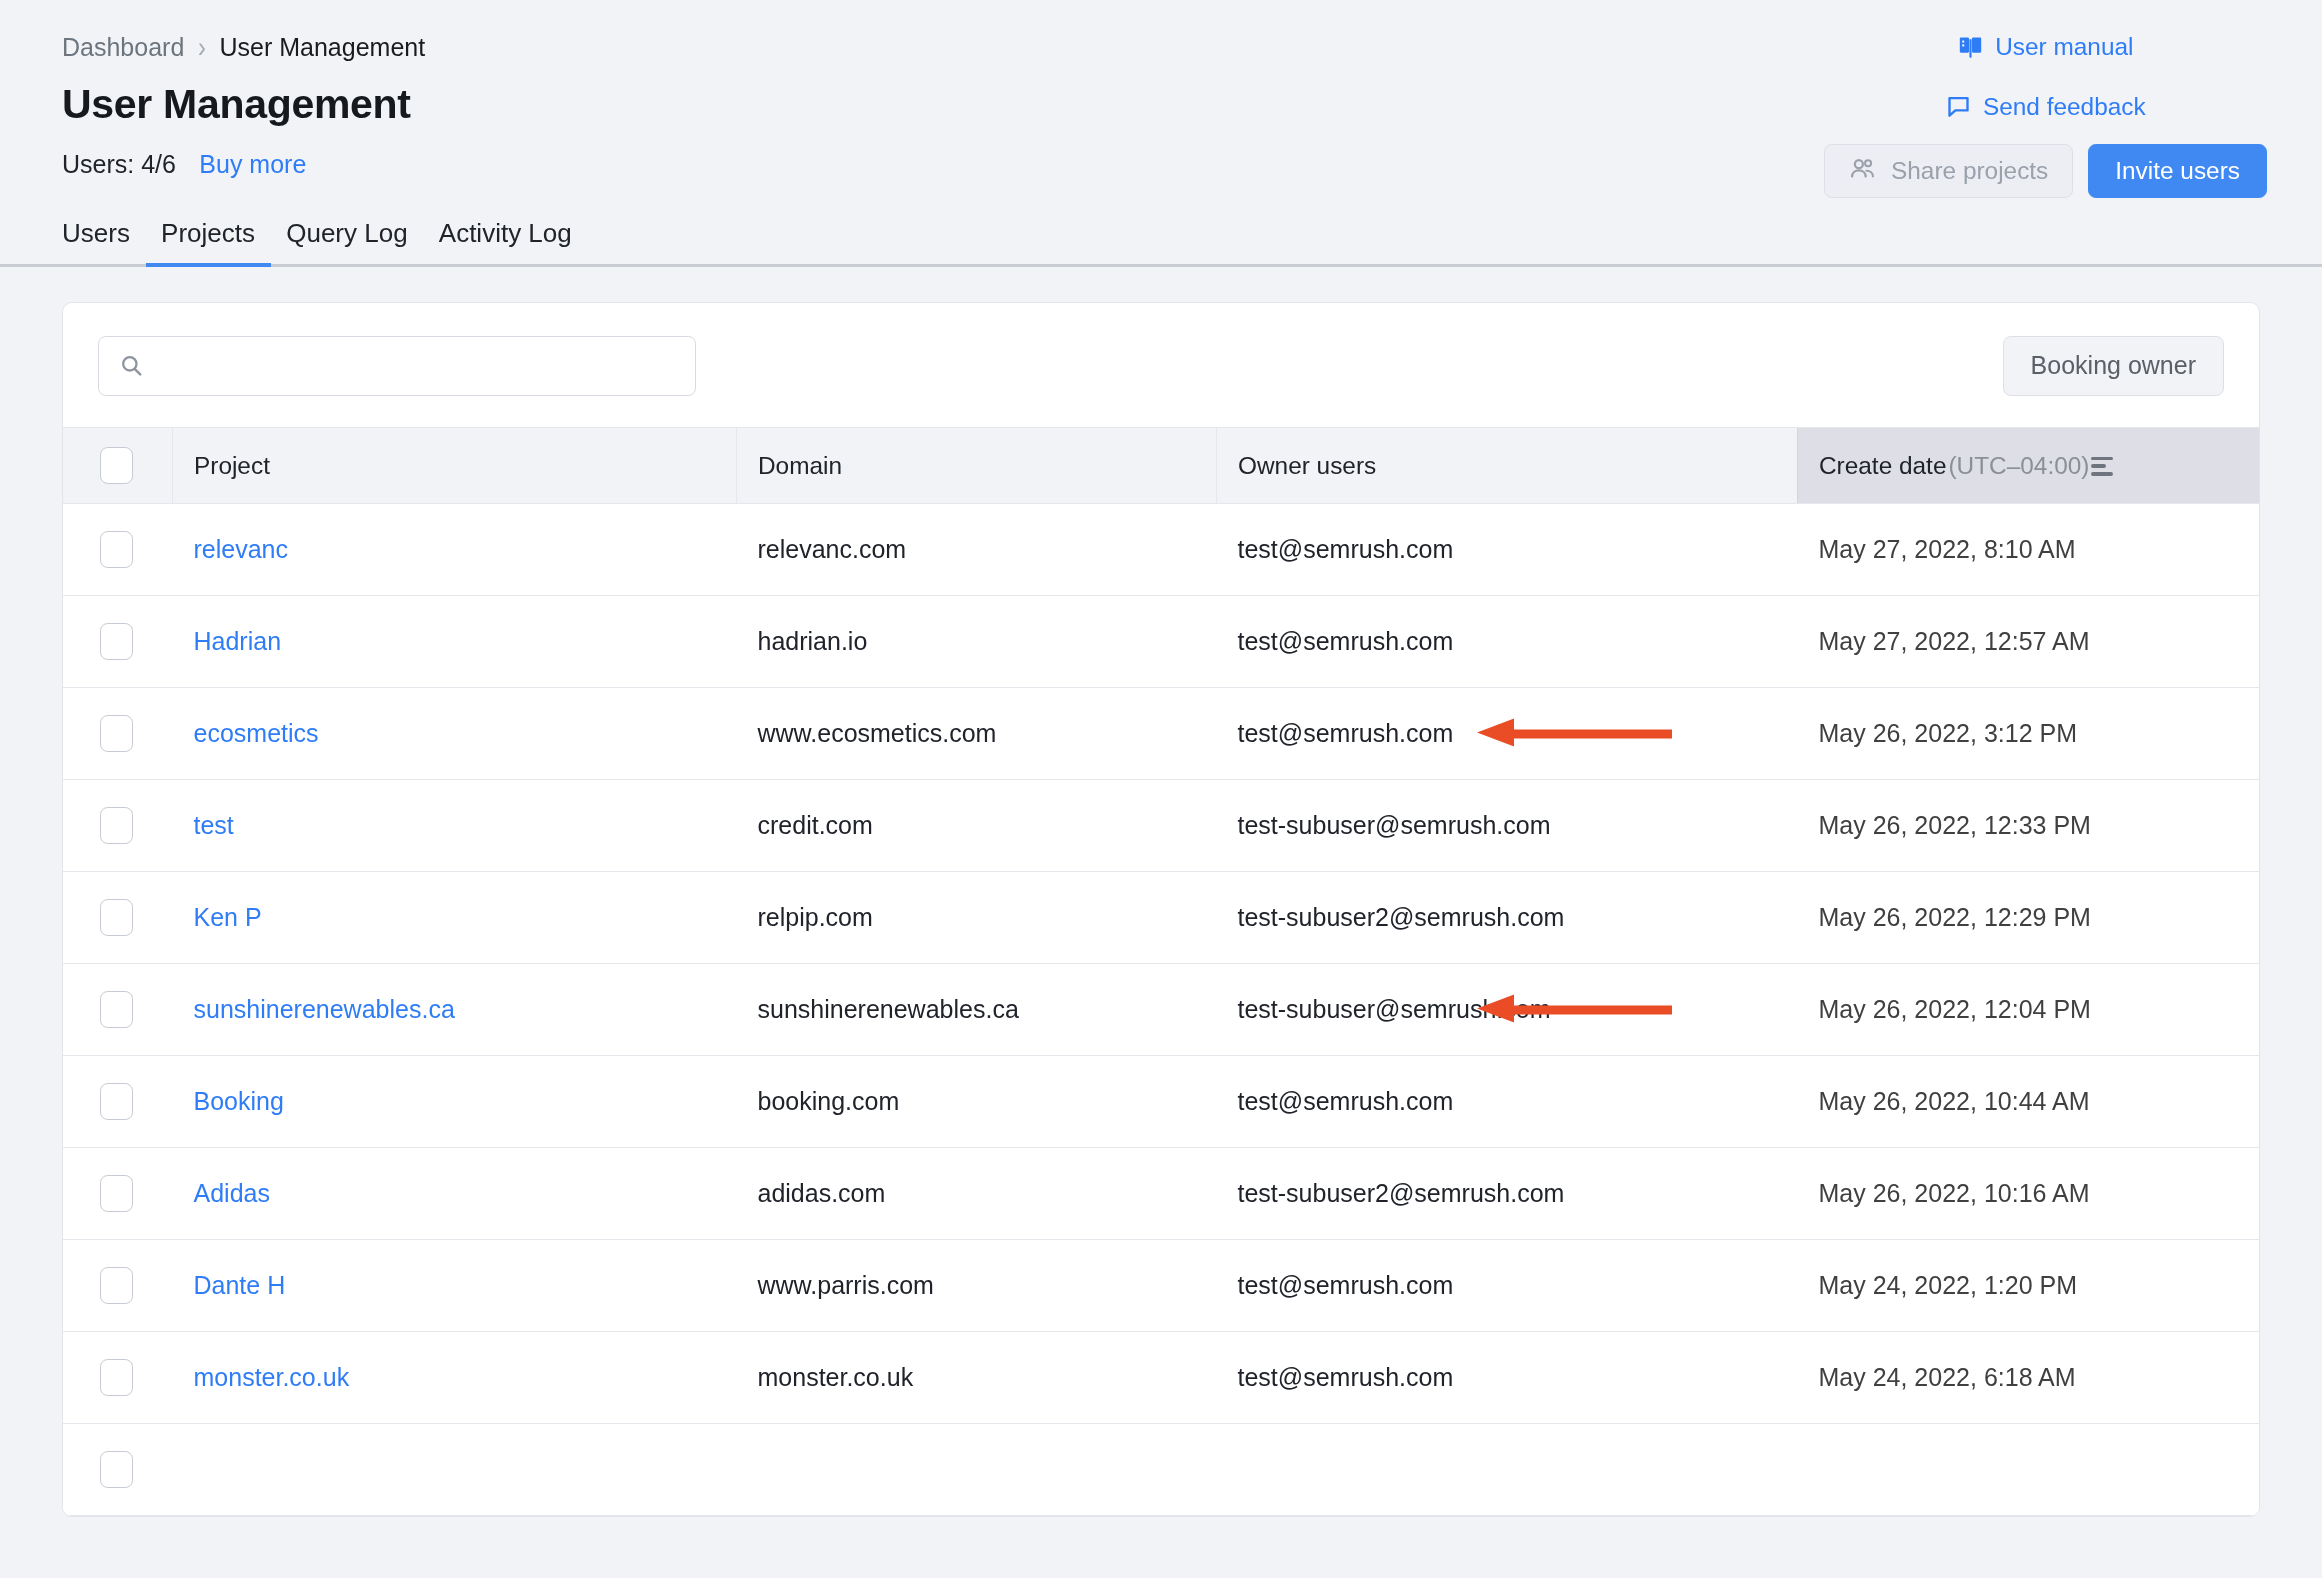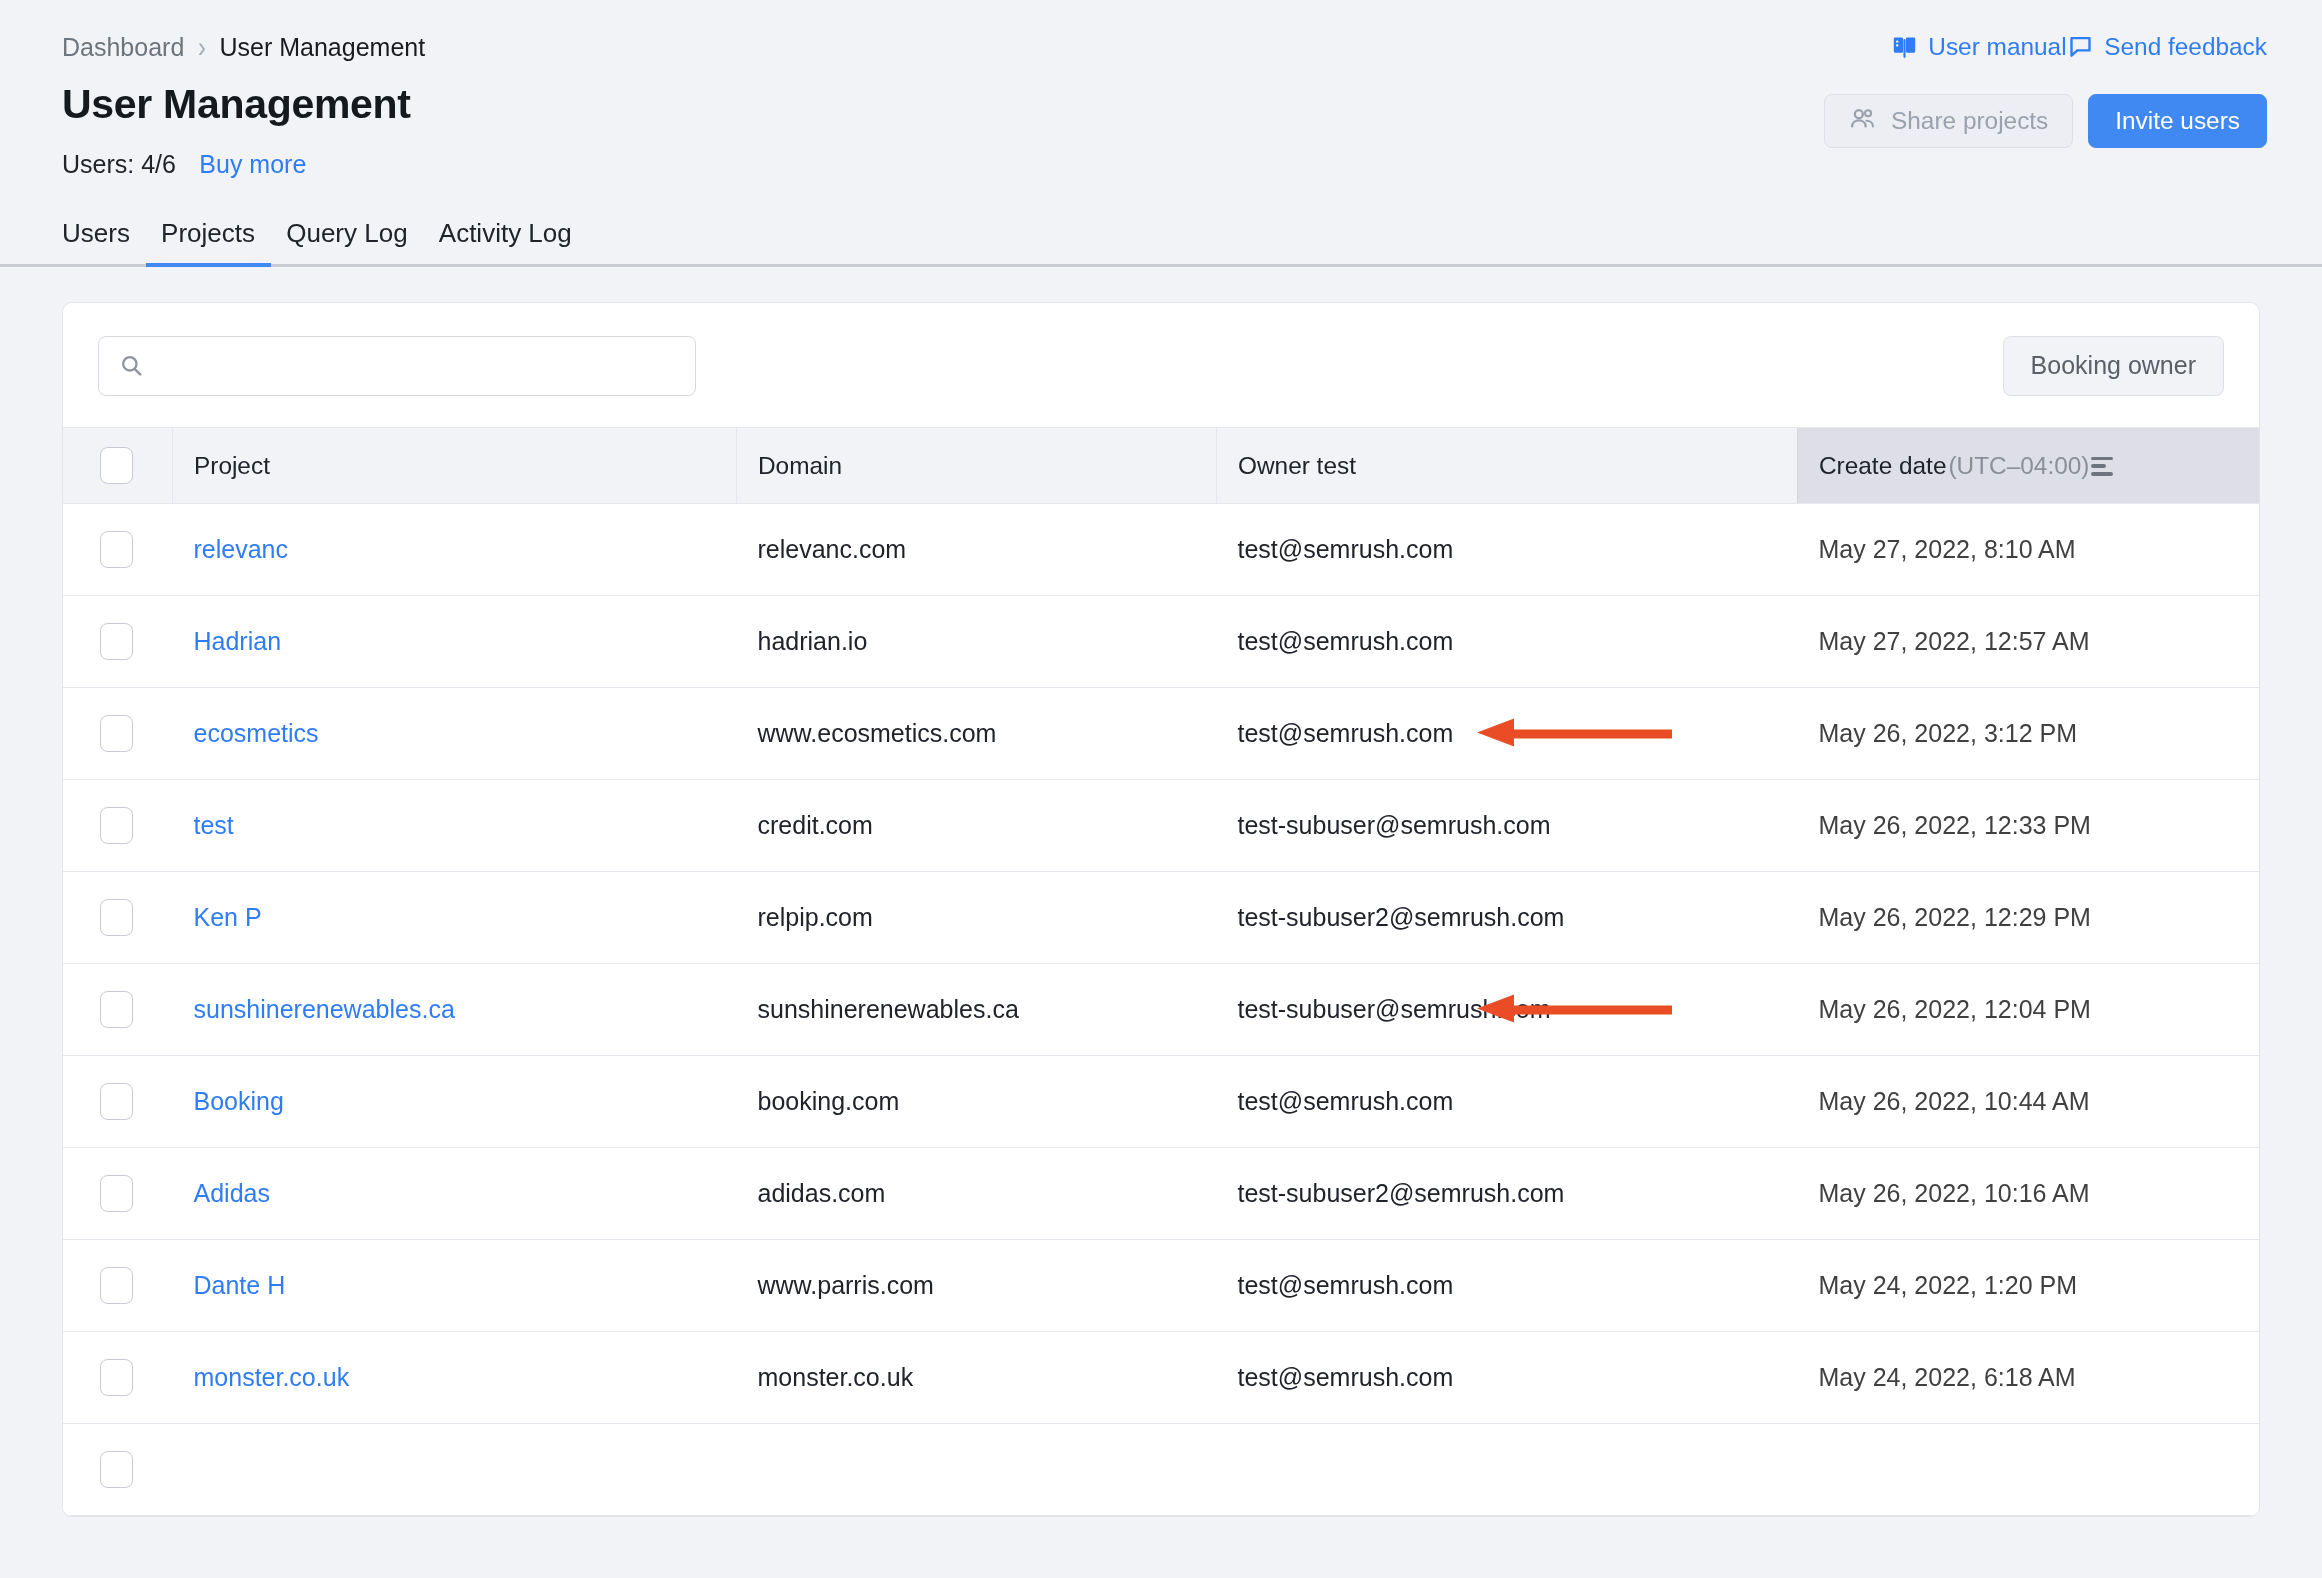--- a/index.html
+++ b/index.html
@@ -75,21 +75,23 @@
   .header-actions {
     position: absolute;
     top: 0;
     right: 55px;
     text-align: right;
   }
   .header-links {
     display: flex;
     justify-content: flex-end;
     align-items: center;
-    margin-bottom: 34px;
+    gap: 33px;
+    margin-bottom: 24px;
+    flex-direction: column;
   }
   .header-link {
     display: inline-flex;
     align-items: center;
     gap: 10.7px;
     color: #2e7cf6;
     font-size: 24.4px;
     line-height: 27px;
     cursor: pointer;
   }
@@ -401,21 +403,21 @@
           <col class="c-owner">
           <col class="c-date">
       </colgroup>
       <thead>
         <tr>
           <th class="th-check">
             <span class="checkbox"></span>
           </th>
           <th class="th-project">Project</th>
           <th class="th-domain">Domain</th>
-          <th class="th-owner">Owner test</th>
+          <th class="th-owner">Owner users</th>
           <th class="th-date">
             <span class="th-date-inner">
               <span>Create date</span>
               <span class="tz">(UTC–04:00)</span>
               <span class="sort-icon">
                   <i></i>
                   <i></i>
                   <i></i>
                 </span>
             </span>

